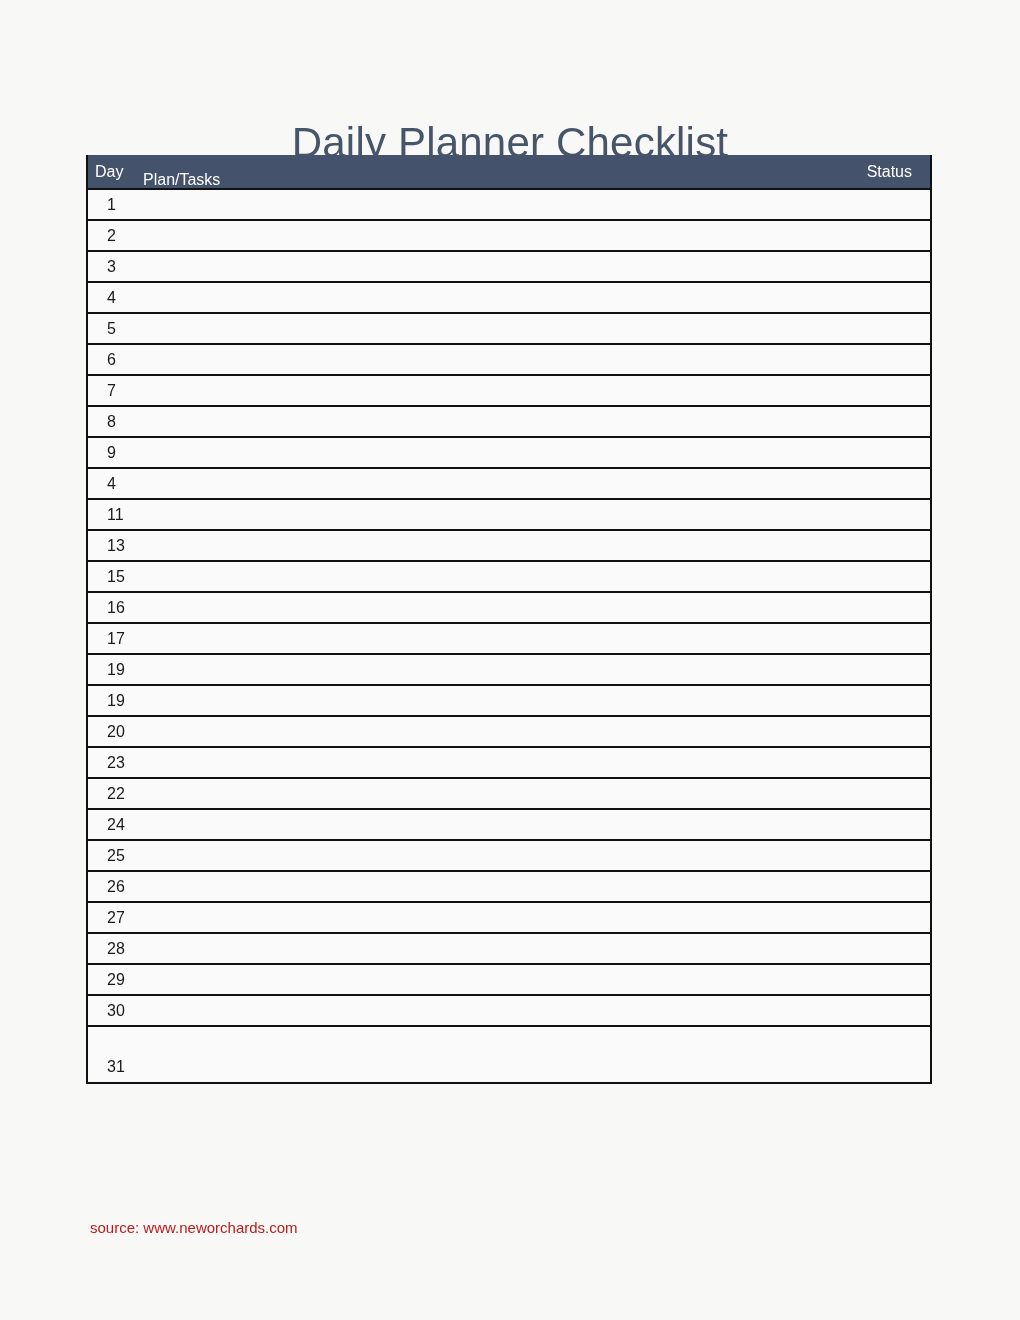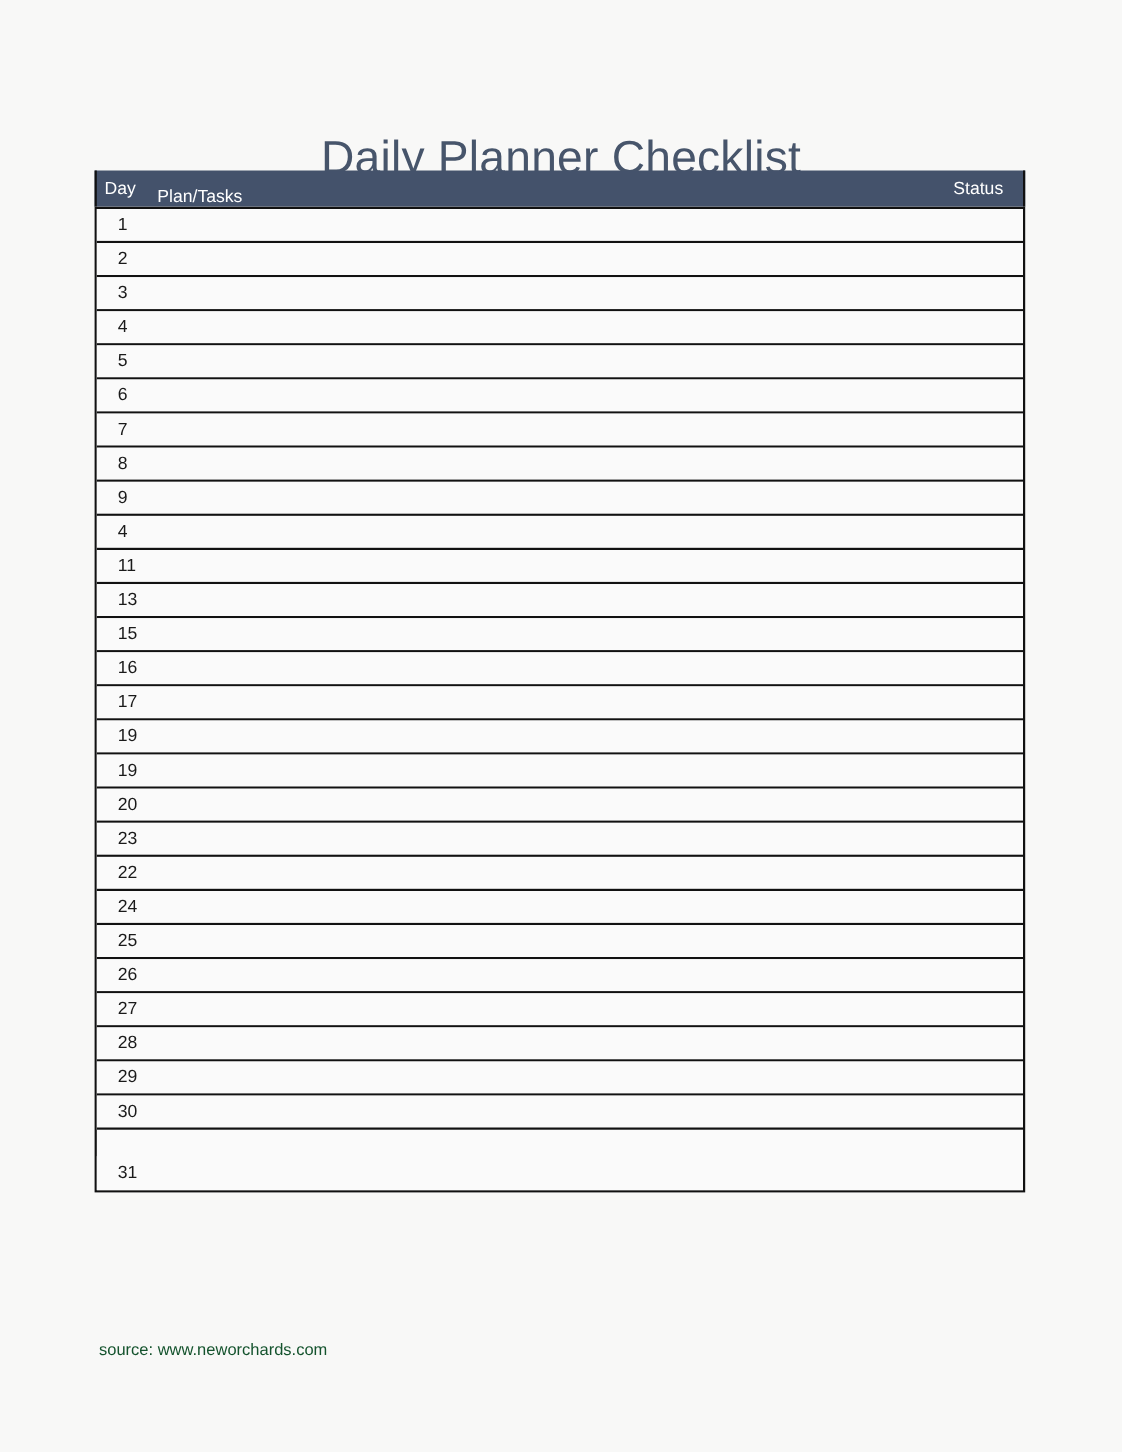--- a/index.html
+++ b/index.html
@@ -100,21 +100,21 @@
   .cell-status {
     flex: 0 0 auto;
     width: 110px;
     height: 100%;
   }
   .source-note {
     position: absolute;
     left: 90px;
     top: 1219px;
     font-size: 15px;
-    color: #14532d;
+    color: #b91c1c;
     white-space: nowrap;
   }
 </style>
 </head>
 <body>
 
 <div class="page">
 
   <h1 class="page-title">Daily Planner Checklist</h1>
 

